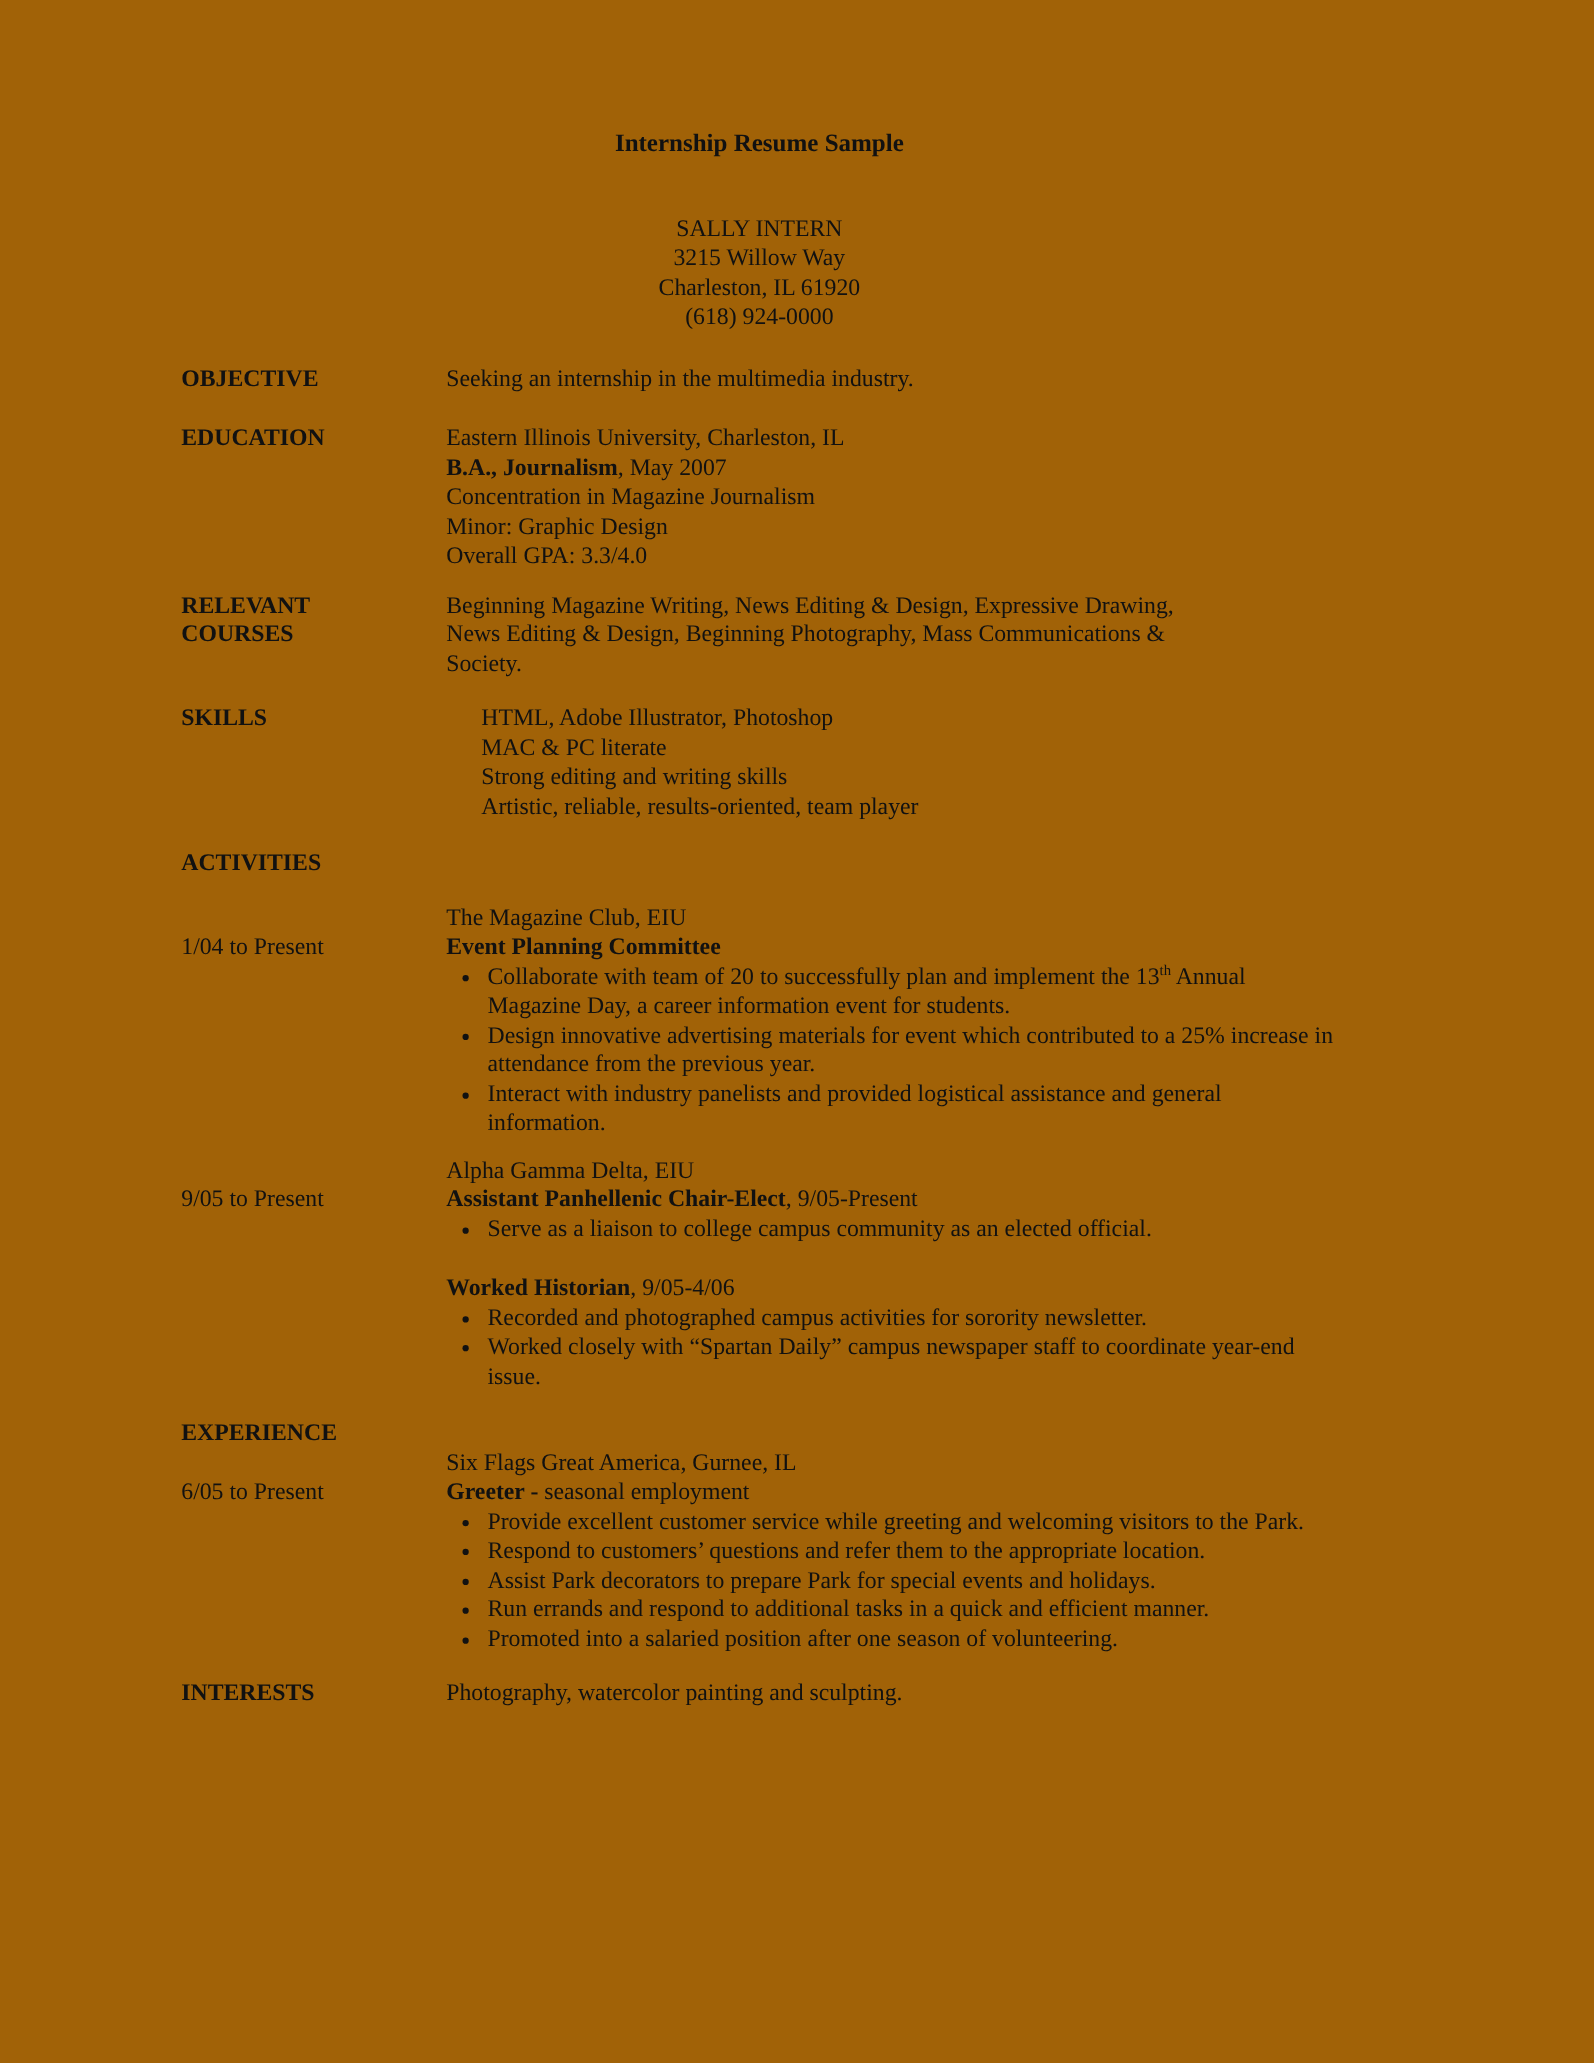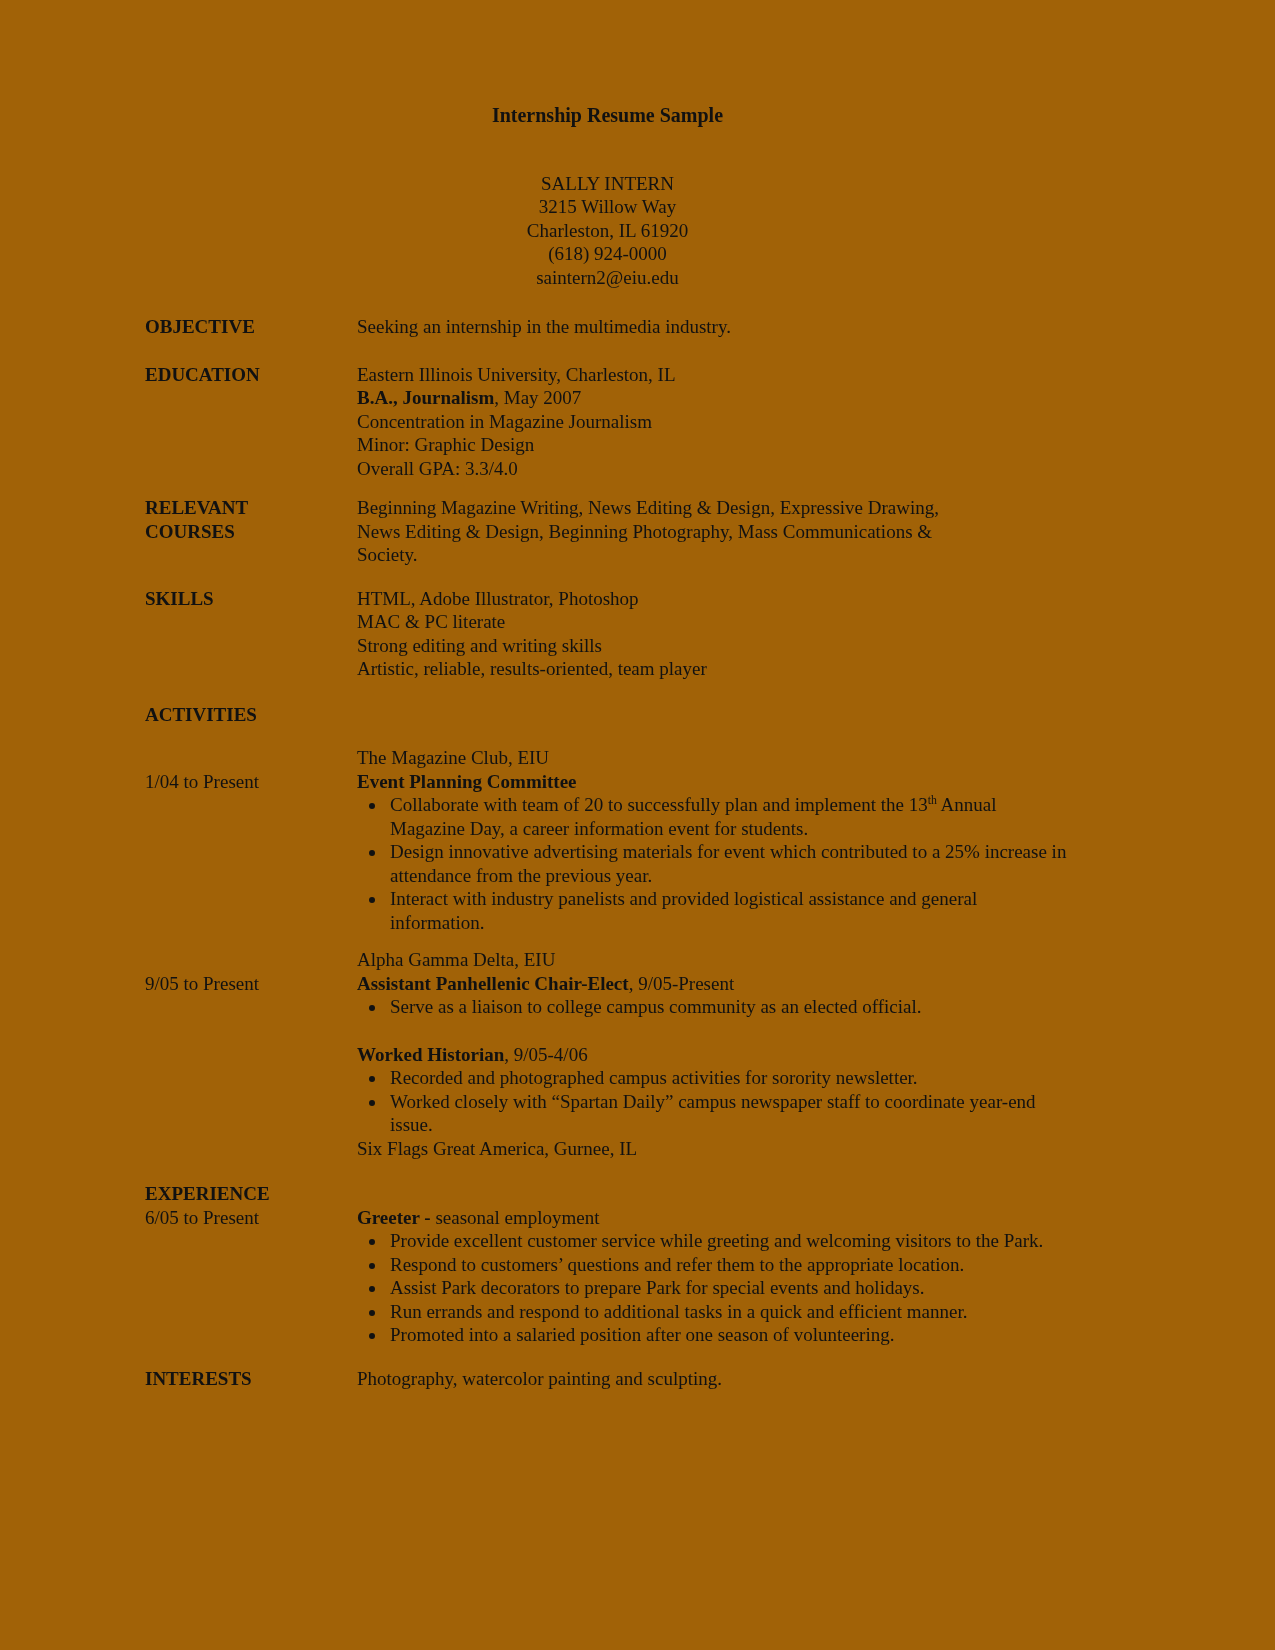--- a/index.html
+++ b/index.html
@@ -23,41 +23,40 @@
   .lbl { width: 212px; flex-shrink: 0; font-weight: bold; }
   .lbl.date { font-weight: normal; }
   .content { flex: 1; min-width: 0; }
   ul.bullets { margin: 0; padding-left: 30px; list-style: disc outside; }
   ul.bullets li { padding-left: 3px; }
   sup { font-size: 0.62em; line-height: 0; vertical-align: super; }
   b, .bold { font-weight: bold; }
   .m-objective   { margin-top: 26px; }
   .m-education   { margin-top: 24px; }
   .m-courses     { margin-top: 16px; }
-  .m-skills      { margin-top: 20px; }
+  .m-skills      { margin-top: 20px; gap: 28px; }
   .m-activities  { margin-top: 22px; }
   .m-club1       { margin-top: 20px; }
   .m-club2       { margin-top: 14px; }
   .m-pledge      { margin-top: 24px; }
   .m-experience  { margin-top: 22px; }
   .m-interests   { margin-top: 20px; }
 </style>
 </head>
 <body>
 
 <div class="page">
 
   <div class="doc-title">Internship Resume Sample</div>
 
   <div class="contact">
     <div class="name">SALLY INTERN</div>
     <div>3215 Willow Way</div>
     <div>Charleston, IL 61920</div>
     <div>(618) 924-0000</div>
-    <div>saintern2@eiu.edu</div>
   </div>
 
   <div class="row m-objective">
     <div class="lbl">OBJECTIVE</div>
     <div class="content">Seeking an internship in the multimedia industry.</div>
   </div>
 
   <div class="row m-education">
     <div class="lbl">EDUCATION</div>
     <div class="content">
@@ -139,27 +138,27 @@
   <div class="row">
     <div class="lbl date"></div>
     <div class="content">
       <ul class="bullets">
         <li>Recorded and photographed campus activities for sorority newsletter.</li>
         <li>Worked closely with “Spartan Daily” campus newspaper staff to coordinate year-end issue.</li>
       </ul>
     </div>
   </div>
 
+  <div class="row m-experience">
+    <div class="lbl">EXPERIENCE</div>
+    <div class="content"></div>
+  </div>
   <div class="row">
     <div class="lbl date"></div>
     <div class="content">Six Flags Great America, Gurnee, IL</div>
-  </div>
-  <div class="row m-experience">
-    <div class="lbl">EXPERIENCE</div>
-    <div class="content"></div>
   </div>
   <div class="row">
     <div class="lbl date">6/05 to Present</div>
     <div class="content"><b>Greeter -</b><span> seasonal employment</span></div>
   </div>
   <div class="row">
     <div class="lbl date"></div>
     <div class="content">
       <ul class="bullets">
         <li>Provide excellent customer service while greeting and welcoming visitors to the Park.</li>

